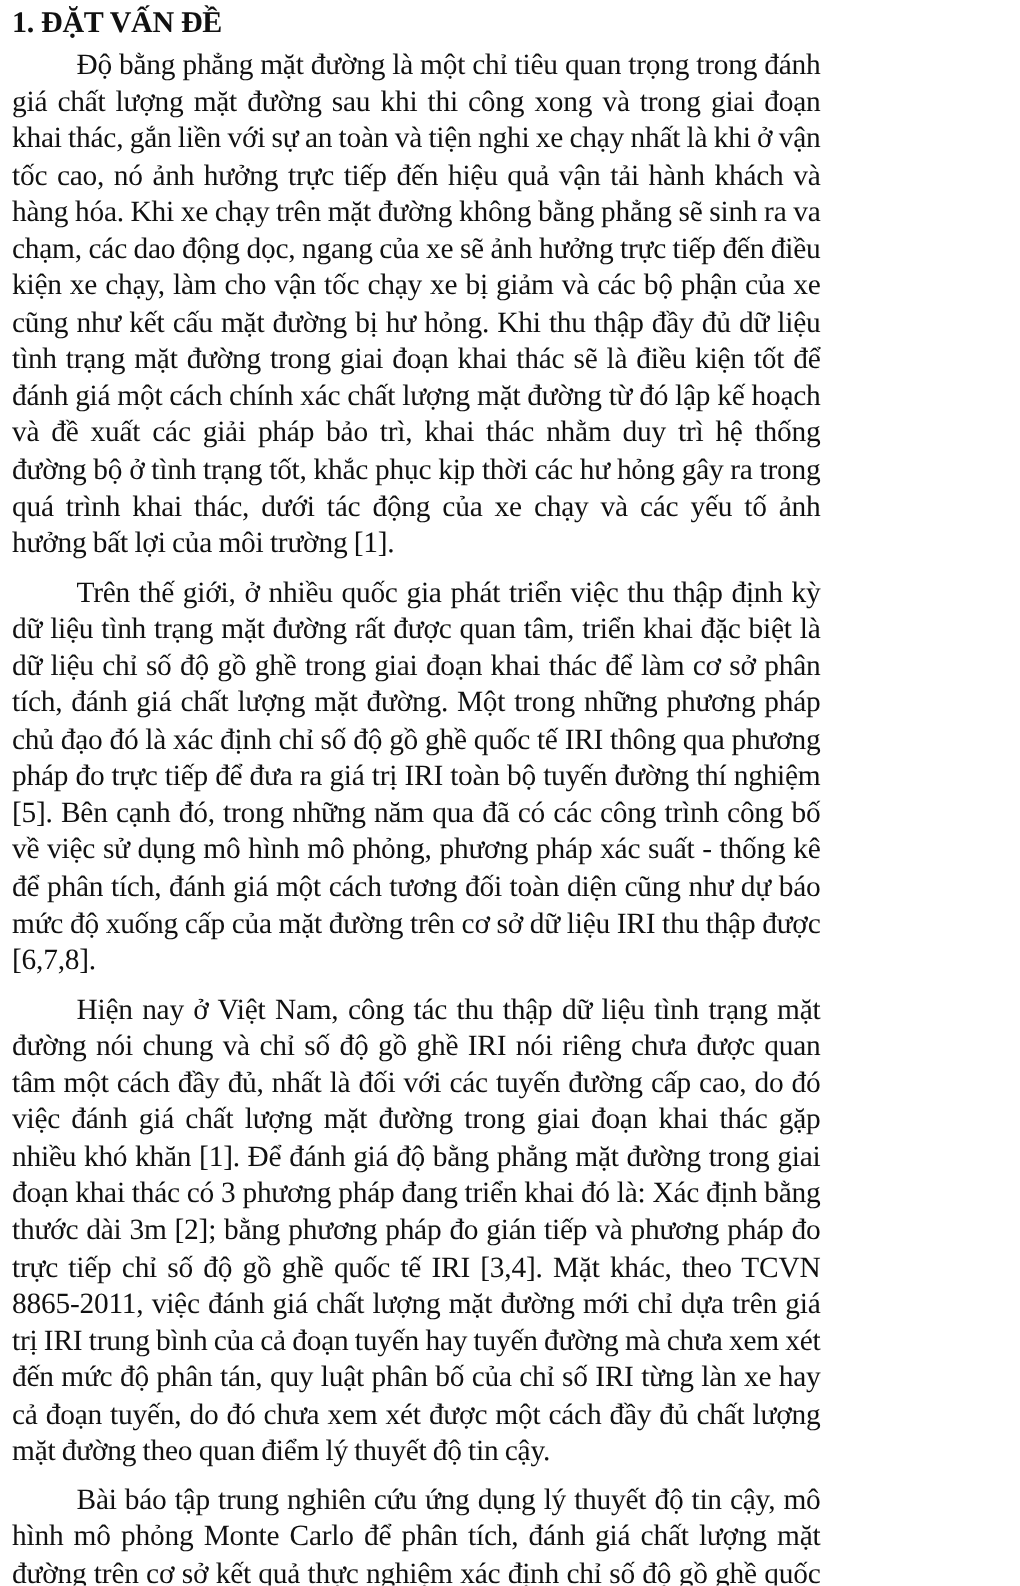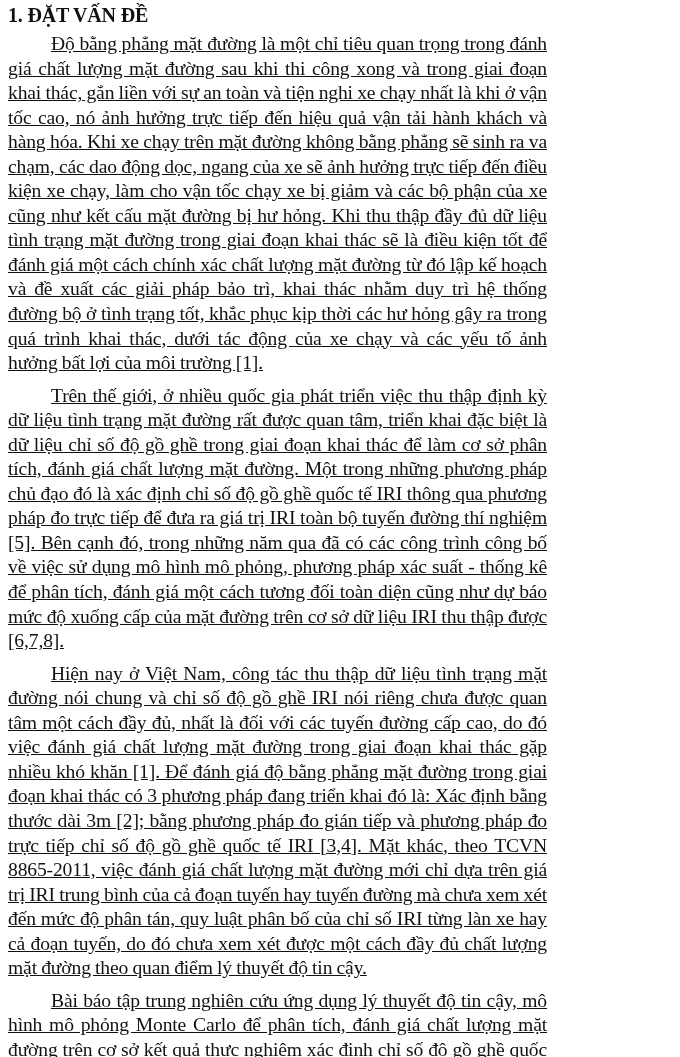--- a/index.html
+++ b/index.html
@@ -28,21 +28,20 @@
   }
   p.para {
     font-size: 19.6px;
     line-height: 24.55px;
     margin: 0 0 8px 0;
     text-align: justify;
     text-indent: 43px;
     letter-spacing: -0.15px;
     word-spacing: -0.5px;
     hyphens: none;
-    text-decoration: underline;
   }
 </style>
 </head>
 <body>
 
 <div class="page">
   <h1 class="section-title">1. ĐẶT VẤN ĐỀ</h1>
   <p class="para">Độ bằng phẳng mặt đường là một chỉ tiêu quan trọng trong đánh giá chất lượng mặt đường sau khi thi công xong và trong giai đoạn khai thác, gắn liền với sự an toàn và tiện nghi xe chạy nhất là khi ở vận tốc cao, nó ảnh hưởng trực tiếp đến hiệu quả vận tải hành khách và hàng hóa. Khi xe chạy trên mặt đường không bằng phẳng sẽ sinh ra va chạm, các dao động dọc, ngang của xe sẽ ảnh hưởng trực tiếp đến điều kiện xe chạy, làm cho vận tốc chạy xe bị giảm và các bộ phận của xe cũng như kết cấu mặt đường bị hư hỏng. Khi thu thập đầy đủ dữ liệu tình trạng mặt đường trong giai đoạn khai thác sẽ là điều kiện tốt để đánh giá một cách chính xác chất lượng mặt đường từ đó lập kế hoạch và đề xuất các giải pháp bảo trì, khai thác nhằm duy trì hệ thống đường bộ ở tình trạng tốt, khắc phục kịp thời các hư hỏng gây ra trong quá trình khai thác, dưới tác động của xe chạy và các yếu tố ảnh hưởng bất lợi của môi trường [1].</p>
   <p class="para">Trên thế giới, ở nhiều quốc gia phát triển việc thu thập định kỳ dữ liệu tình trạng mặt đường rất được quan tâm, triển khai đặc biệt là dữ liệu chỉ số độ gồ ghề trong giai đoạn khai thác để làm cơ sở phân tích, đánh giá chất lượng mặt đường. Một trong những phương pháp chủ đạo đó là xác định chỉ số độ gồ ghề quốc tế IRI thông qua phương pháp đo trực tiếp để đưa ra giá trị IRI toàn bộ tuyến đường thí nghiệm [5]. Bên cạnh đó, trong những năm qua đã có các công trình công bố về việc sử dụng mô hình mô phỏng, phương pháp xác suất - thống kê để phân tích, đánh giá một cách tương đối toàn diện cũng như dự báo mức độ xuống cấp của mặt đường trên cơ sở dữ liệu IRI thu thập được [6,7,8].</p>
   <p class="para">Hiện nay ở Việt Nam, công tác thu thập dữ liệu tình trạng mặt đường nói chung và chỉ số độ gồ ghề IRI nói riêng chưa được quan tâm một cách đầy đủ, nhất là đối với các tuyến đường cấp cao, do đó việc đánh giá chất lượng mặt đường trong giai đoạn khai thác gặp nhiều khó khăn [1]. Để đánh giá độ bằng phẳng mặt đường trong giai đoạn khai thác có 3 phương pháp đang triển khai đó là: Xác định bằng thước dài 3m [2]; bằng phương pháp đo gián tiếp và phương pháp đo trực tiếp chỉ số độ gồ ghề quốc tế IRI [3,4]. Mặt khác, theo TCVN 8865-2011, việc đánh giá chất lượng mặt đường mới chỉ dựa trên giá trị IRI trung bình của cả đoạn tuyến hay tuyến đường mà chưa xem xét đến mức độ phân tán, quy luật phân bố của chỉ số IRI từng làn xe hay cả đoạn tuyến, do đó chưa xem xét được một cách đầy đủ chất lượng mặt đường theo quan điểm lý thuyết độ tin cậy.</p>

